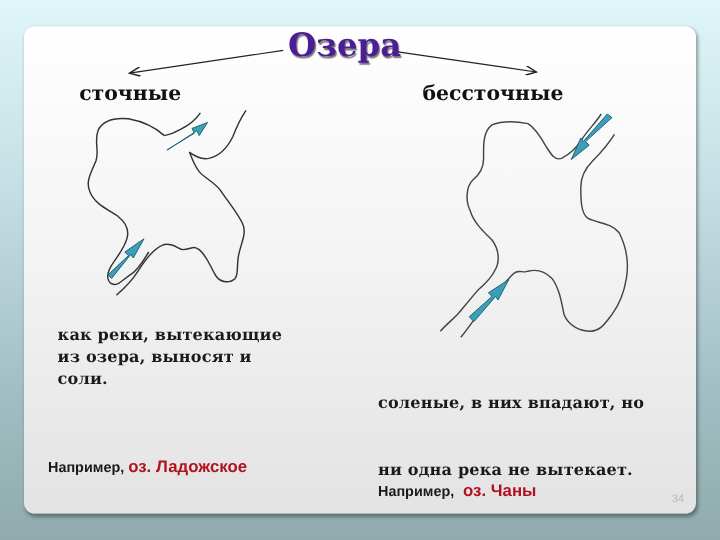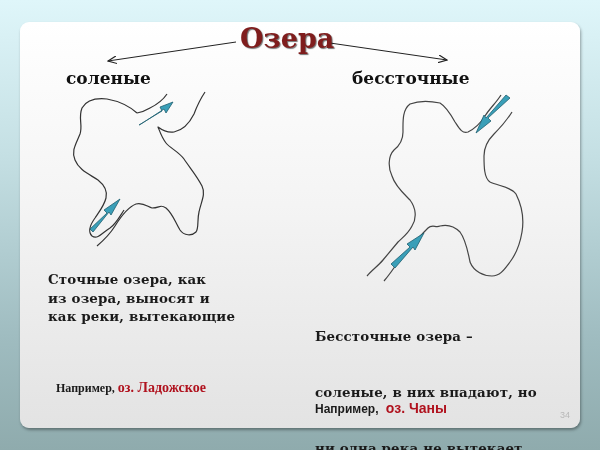--- a/index.html
+++ b/index.html
@@ -11,21 +11,21 @@
   }
   .card {
     position: absolute; left: 20px; top: 22px; width: 560px; height: 406px;
     border-radius: 9px;
     background: linear-gradient(180deg, #ffffff 0%, #f4f4f4 45%, #e3e3e3 100%);
     box-shadow: 1px 2px 3px rgba(0,0,0,0.35);
   }
   .title {
     position: absolute; left: 240px; top: 22px;
     font-family: "DejaVu Serif", serif; font-weight: bold; font-size: 27px;
-    color: #7f1d1d; letter-spacing: 0px;
+    color: #4c1d95; letter-spacing: 0px;
     text-shadow: 1px 1px 1px rgba(0,0,0,0.55);
     line-height: 34px;
   }
   .heading {
     position: absolute; font-family: "DejaVu Serif", serif; font-weight: bold;
     font-size: 17px; color: #111; line-height: 20px;
   }
   .desc {
     position: absolute; font-family: "DejaVu Serif", serif; font-weight: bold;
     font-size: 13.4px; color: #1a1a1a; line-height: 18.6px; letter-spacing: 0.15px;
@@ -84,36 +84,35 @@
   <g>
     <path d="M510,98 L488,118 L491,121 L476,133 L484,115 L486,118 L506,95 Z" fill="#3a9fb8" stroke="#1f5f70" stroke-width="0.8"></path>
   </g>
   <g>
     <path d="M391,264 L410,247 L407,244 L424,233 L415,250 L413,247 L395,268 Z" fill="#3a9fb8" stroke="#1f5f70" stroke-width="0.8"></path>
   </g>
 </svg>
 
 <div class="title">Озера</div>
 
-<div class="heading" style="left:66px; top:68px;">соленые</div>
+<div class="heading" style="left:66px; top:68px;">сточные</div>
 <div class="heading" style="left:352px; top:68px;">бессточные</div>
 
 <div class="desc" style="left:48px; top:270px;">
-  <div>Сточные озера, как</div>
+  <div>как реки, вытекающие</div>
   <div>из озера, выносят и</div>
-  <div>как реки, вытекающие</div>
+  <div>соли.</div>
 </div>
 
-<div class="example" style="left:56px; top:380px;font-family:Liberation Serif, serif;">
+<div class="example" style="left:40px; top:380px;">
   <span>Например,</span>
   <span class="lake">оз. Ладожское</span>
 </div>
 
 <div class="desc" style="left:315px; top:290px; white-space:pre;">
-  <div>Бессточные озера –</div>
   <div>соленые, в них впадают, но</div>
   <div>ни одна река не вытекает.</div>
   
   
 </div>
 
 <div class="example" style="left:315px; top:400px;">
   <span>Например,</span>
   <span class="lake" style="margin-left:4px;">оз. Чаны</span>
 </div>

